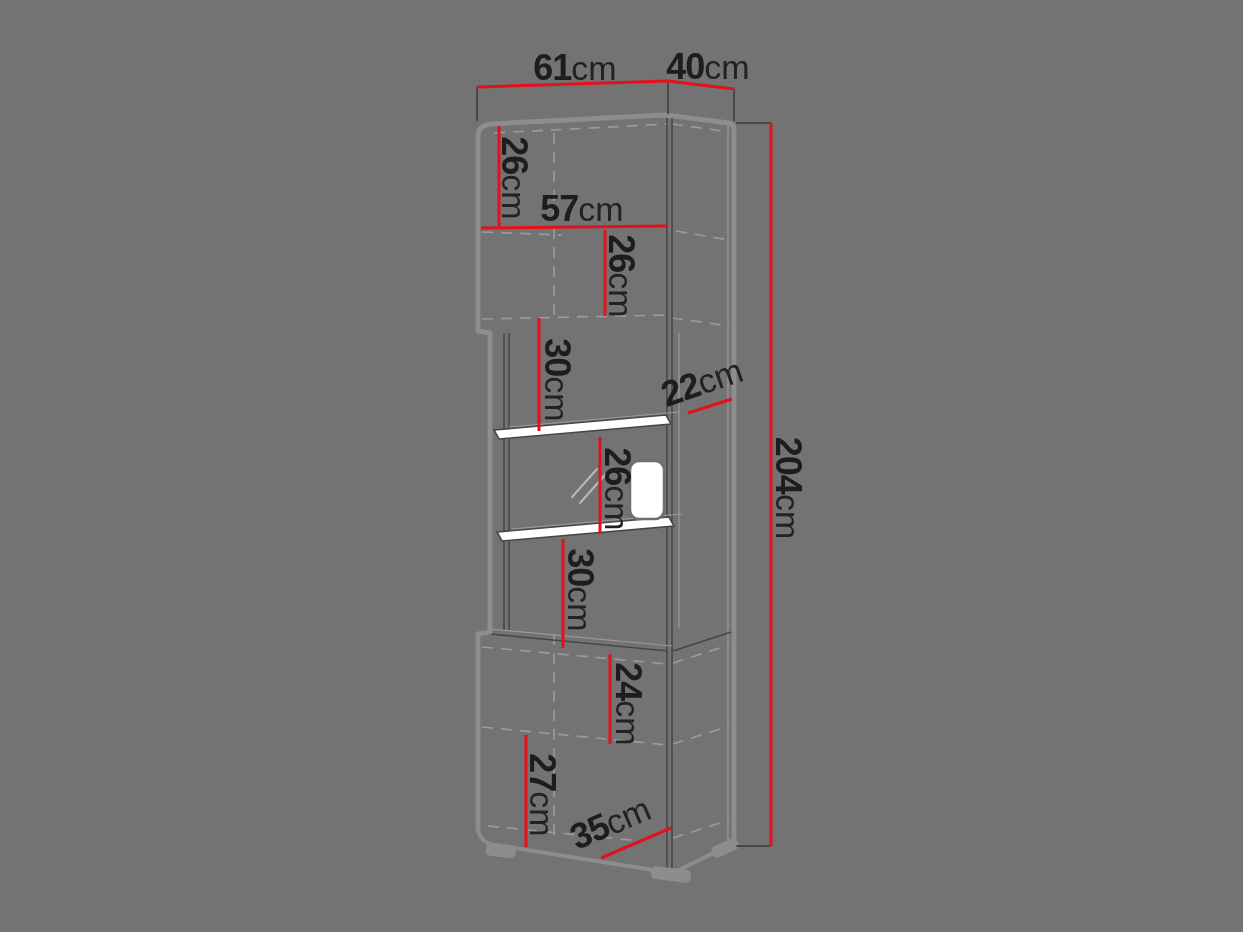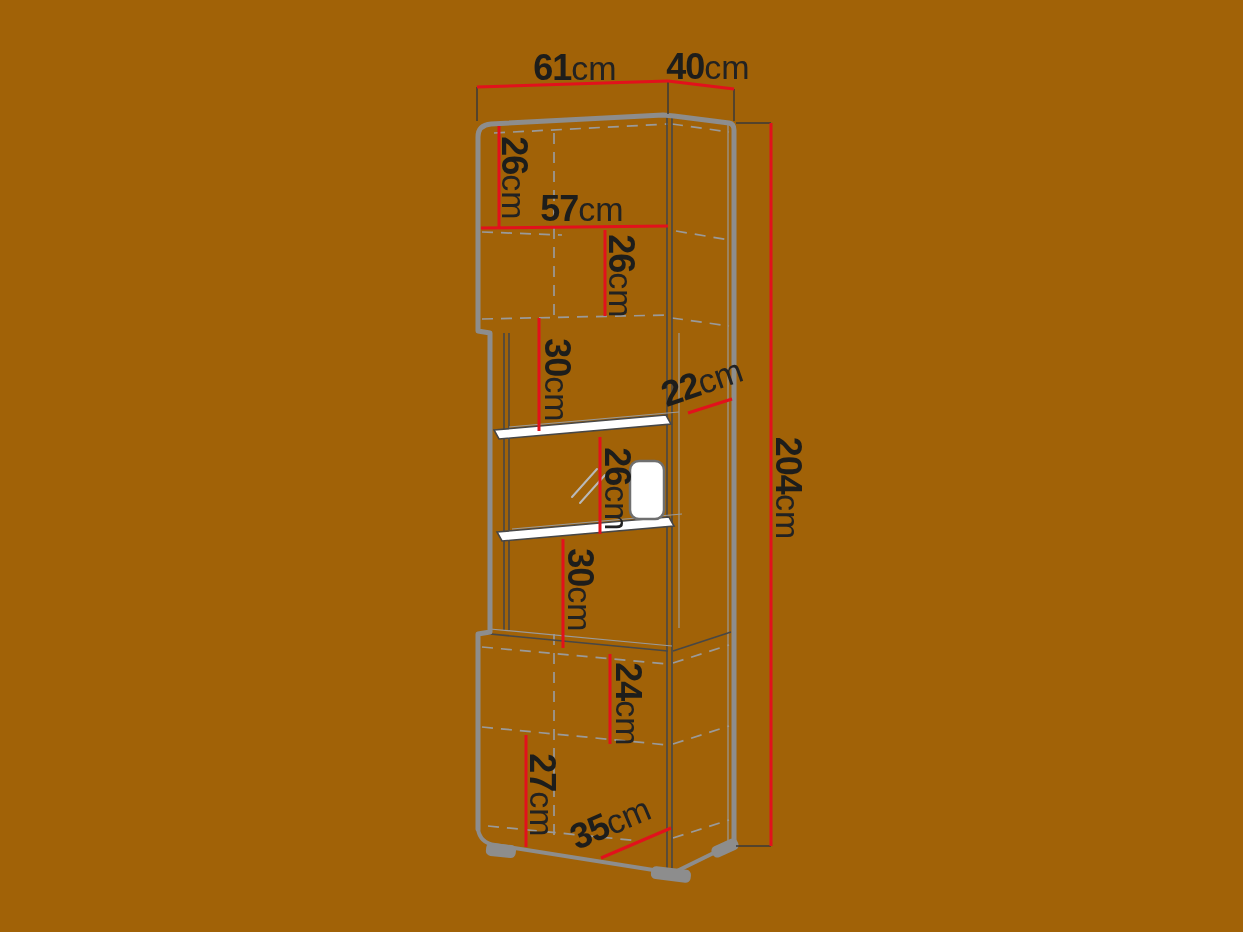--- a/index.html
+++ b/index.html
@@ -1,19 +1,19 @@
 <!DOCTYPE html>
 <html><head>
 <meta charset="utf-8">
 <style>
   html,body{margin:0;padding:0;background:#ffffff;}
   .stage{
     position:relative;
     width:1243px;height:932px;
-    background:#a16207;
+    background:#737373;
     overflow:hidden;
     font-family:"Liberation Sans", sans-serif;
   }
   svg{display:block;}
   text{font-family:"Liberation Sans","DejaVu Sans",sans-serif;fill:#1d1d1b;}
   .num{font-weight:700;font-size:36px;letter-spacing:-1px;}
   .unit{font-weight:400;font-size:34px;letter-spacing:0px;fill:#222222;}
   .outline{stroke:#8d8d8d;stroke-width:5;fill:none;stroke-linejoin:round;stroke-linecap:round;}
   .outline-thin{stroke:#8d8d8d;stroke-width:4;fill:none;stroke-linejoin:round;stroke-linecap:round;}
   .edge{stroke:#474747;stroke-width:1.6;fill:none;}

